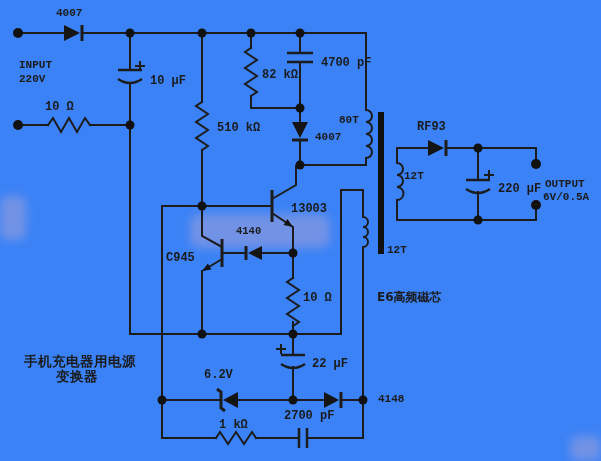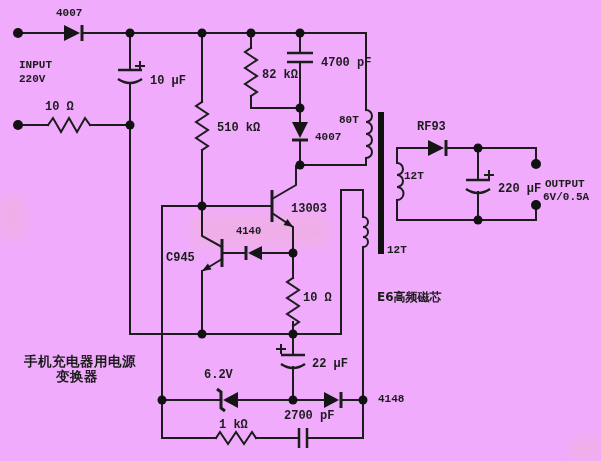--- a/index.html
+++ b/index.html
@@ -1,17 +1,17 @@
 <!DOCTYPE html>
 <html><head>
 <meta charset="utf-8">
 <style>
   html,body{margin:0;padding:0;background:#e8e8e8;}
   .stage{
-    position:relative;width:601px;height:461px;background:#f0abfc;
+    position:relative;width:601px;height:461px;background:#3b82f6;
     overflow:hidden;font-family:"Liberation Mono","DejaVu Sans Mono",monospace;
   }
   svg{position:absolute;left:0;top:0;}
   .w{stroke:#1c1c1c;stroke-width:2;fill:none;stroke-linecap:square;}
   .plate{stroke:#1c1c1c;stroke-width:2.5;fill:none;stroke-linecap:butt;}
   .bar{stroke:#1c1c1c;stroke-width:3;fill:none;stroke-linecap:butt;}
   .sym{fill:#151515;stroke:none;}
   .dot{fill:#111;stroke:none;}
   .core{fill:#111;stroke:none;}
   text{fill:#1b1b1b;font-family:"Liberation Mono","DejaVu Sans Mono",monospace;font-weight:bold;}

